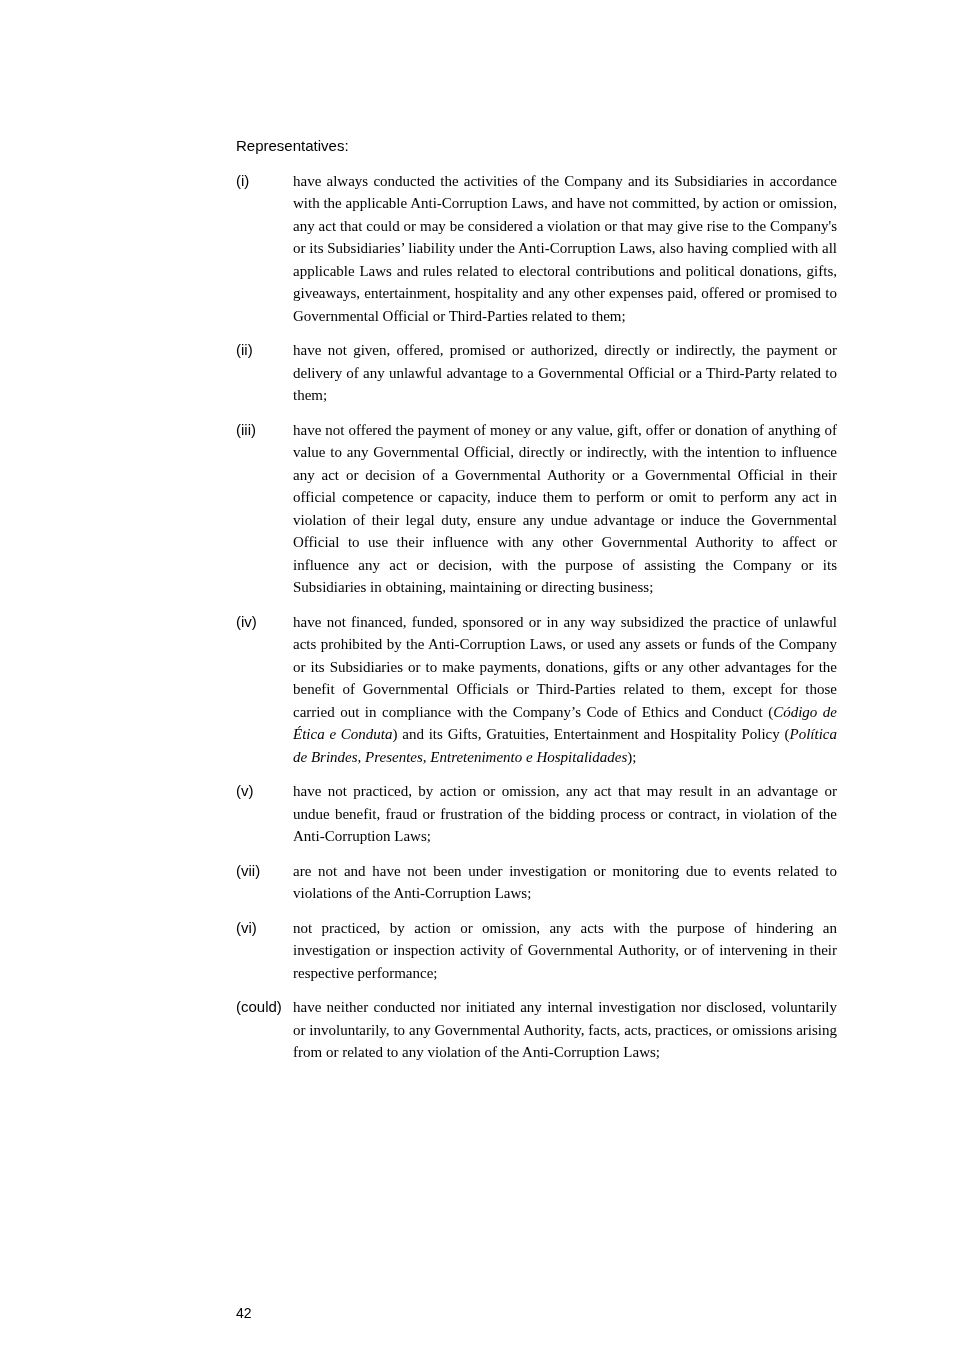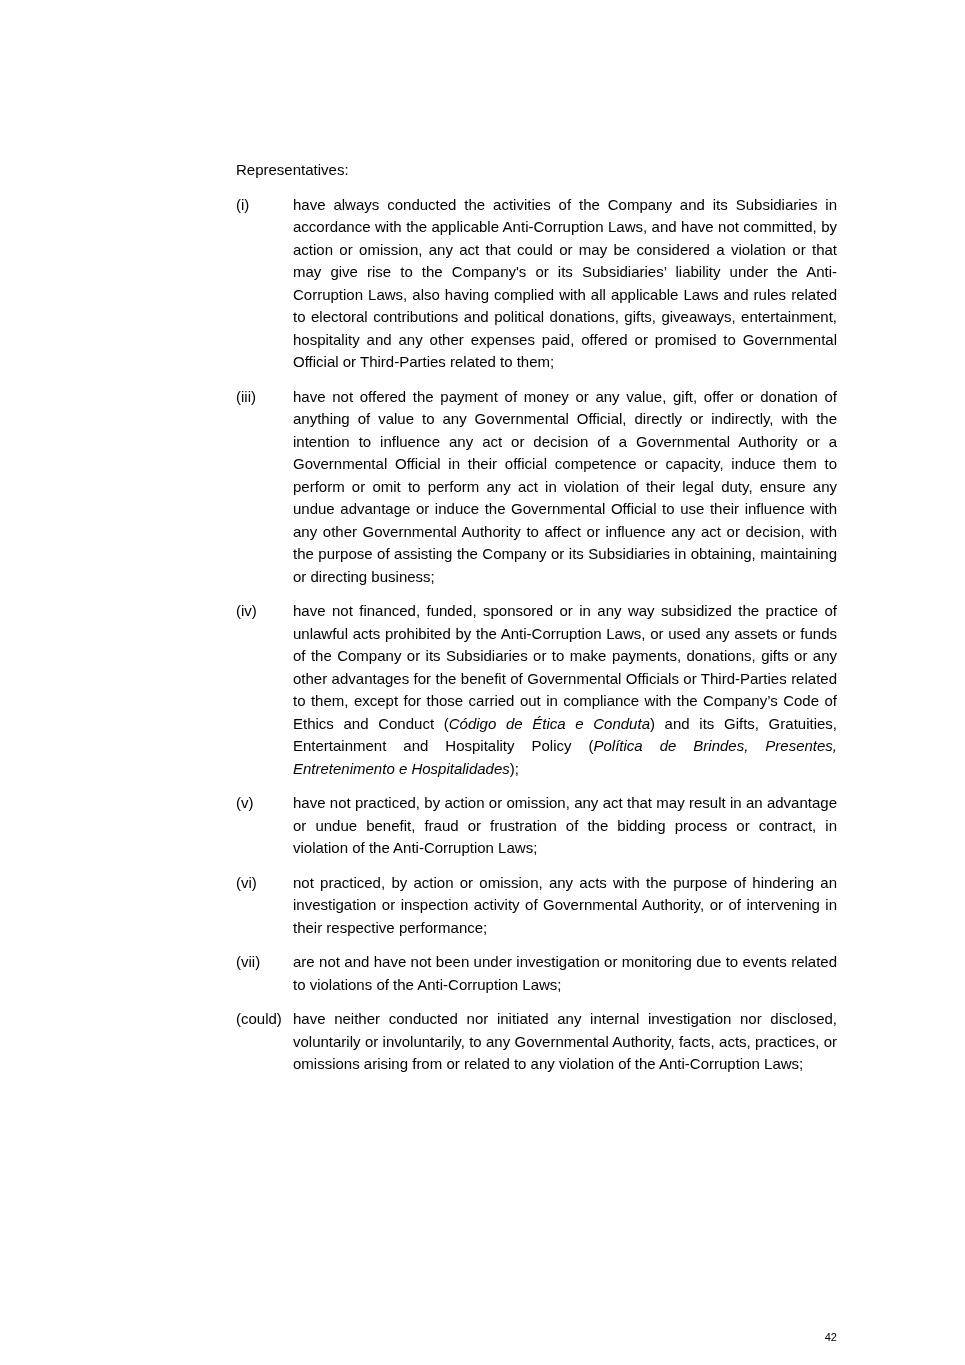--- a/index.html
+++ b/index.html
@@ -12,21 +12,20 @@
     height: 1365px;
     position: relative;
     overflow: hidden;
     font-family: "Liberation Sans", "DejaVu Sans", sans-serif;
     color: #000000;
   }
   .page {
     position: absolute;
     inset: 0;
     background: #ffffff;
-    margin-top: 24px;
   }
   .content {
     position: absolute;
     left: 236px;
     top: 135px;
     width: 601px;
     font-size: 15px;
     line-height: 22.5px;
   }
   .intro {
@@ -45,64 +44,69 @@
   li.item:last-child {
     margin-bottom: 0;
   }
   .marker {
     flex: 0 0 57px;
     width: 57px;
   }
   .body {
     width: 544px;
     text-align: justify;
+    font-family: Liberation Serif, serif;
   }
   .it {
     font-style: italic;
   }
   .page-number {
     position: absolute;
     left: 236px;
     top: 1302px;
     width: 601px;
-    text-align: right;
-    font-size: 11px;
+    text-align: left;
+    font-size: 14px;
     line-height: 22.5px;
   }
 </style>
 </head>
 <body>
 
 <div class="page">
   <div class="content">
     <p class="intro">Representatives:</p>
     <ol class="rep-list">
         <li class="item">
           <span class="marker">(i)</span>
           <div class="body"><span>have always conducted the activities of the Company and its Subsidiaries in accordance with the applicable Anti-Corruption Laws, and have not committed, by action or omission, any act that could or may be considered a violation or that may give rise to the Company's or its Subsidiaries’ liability under the Anti-Corruption Laws, also having complied with all applicable Laws and rules related to electoral contributions and political donations, gifts, giveaways, entertainment, hospitality and any other expenses paid, offered or promised to Governmental Official or Third-Parties related to them;</span></div>
         </li>
         <li class="item">
+          <span class="marker">(ii)</span>
+          <div class="body"><span>have not given, offered, promised or authorized, directly or indirectly, the payment or delivery of any unlawful advantage to a Governmental Official or a Third-Party related to them;</span></div>
+        </li>
+        <li class="item">
           <span class="marker">(iii)</span>
           <div class="body"><span>have not offered the payment of money or any value, gift, offer or donation of anything of value to any Governmental Official, directly or indirectly, with the intention to influence any act or decision of a Governmental Authority or a Governmental Official in their official competence or capacity, induce them to perform or omit to perform any act in violation of their legal duty, ensure any undue advantage or induce the Governmental Official to use their influence with any other Governmental Authority to affect or influence any act or decision, with the purpose of assisting the Company or its Subsidiaries in obtaining, maintaining or directing business;</span></div>
         </li>
         <li class="item">
           <span class="marker">(iv)</span>
           <div class="body"><span>have not financed, funded, sponsored or in any way subsidized the practice of unlawful acts prohibited by the Anti-Corruption Laws, or used any assets or funds of the Company or its Subsidiaries or to make payments, donations, gifts or any other advantages for the benefit of Governmental Officials or Third-Parties related to them, except for those carried out in compliance with the Company’s Code of Ethics and Conduct (</span><em class="it">Código de Ética e Conduta</em><span>) and its Gifts, Gratuities, Entertainment and Hospitality Policy (</span><em class="it">Política de Brindes, Presentes, Entretenimento e Hospitalidades</em><span>);</span></div>
         </li>
         <li class="item">
           <span class="marker">(v)</span>
           <div class="body"><span>have not practiced, by action or omission, any act that may result in an advantage or undue benefit, fraud or frustration of the bidding process or contract, in violation of the Anti-Corruption Laws;</span></div>
         </li>
         <li class="item">
+          <span class="marker">(vii)</span>
+          <div class="body"><span>are not and have not been under investigation or monitoring due to events related to violations of the Anti-Corruption Laws;</span></div>
+        </li>
+        <li class="item">
           <span class="marker">(vi)</span>
           <div class="body"><span>not practiced, by action or omission, any acts with the purpose of hindering an investigation or inspection activity of Governmental Authority, or of intervening in their respective performance;</span></div>
-        </li>
-        <li class="item">
-          <span class="marker">(vii)</span>
-          <div class="body"><span>are not and have not been under investigation or monitoring due to events related to violations of the Anti-Corruption Laws;</span></div>
         </li>
         <li class="item">
           <span class="marker">(could)</span>
           <div class="body"><span>have neither conducted nor initiated any internal investigation nor disclosed, voluntarily or involuntarily, to any Governmental Authority, facts, acts, practices, or omissions arising from or related to any violation of the Anti-Corruption Laws;</span></div>
         </li>
       </ol>
   </div>
   <div class="page-number">42</div>
 </div>
 

